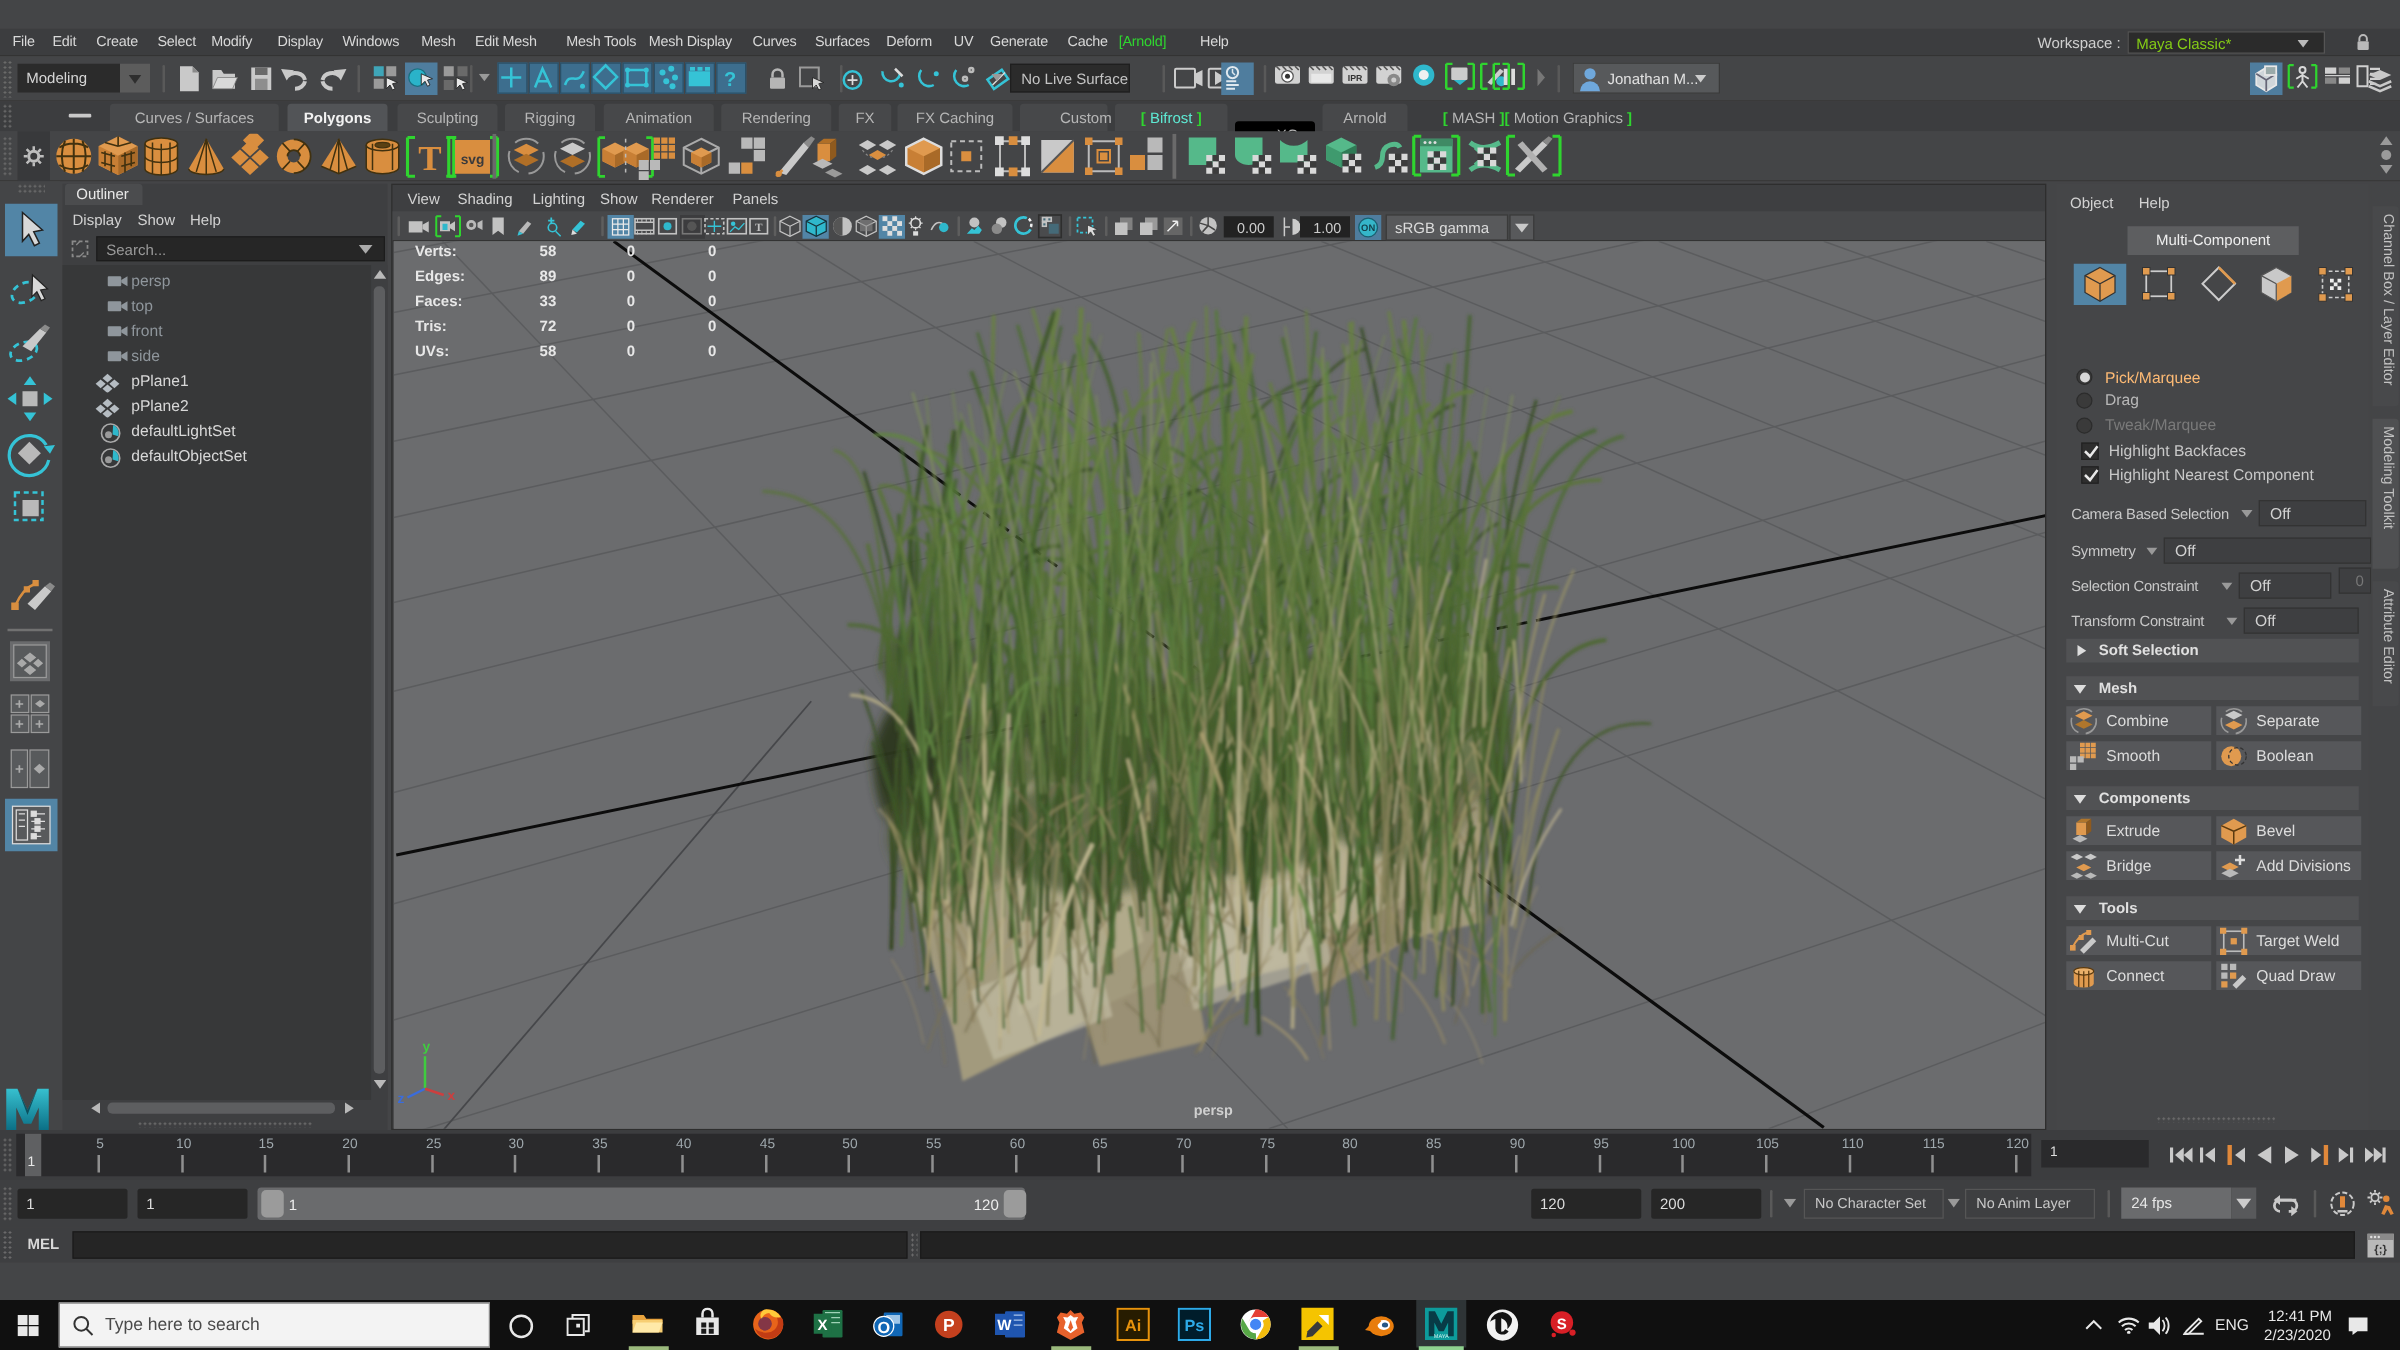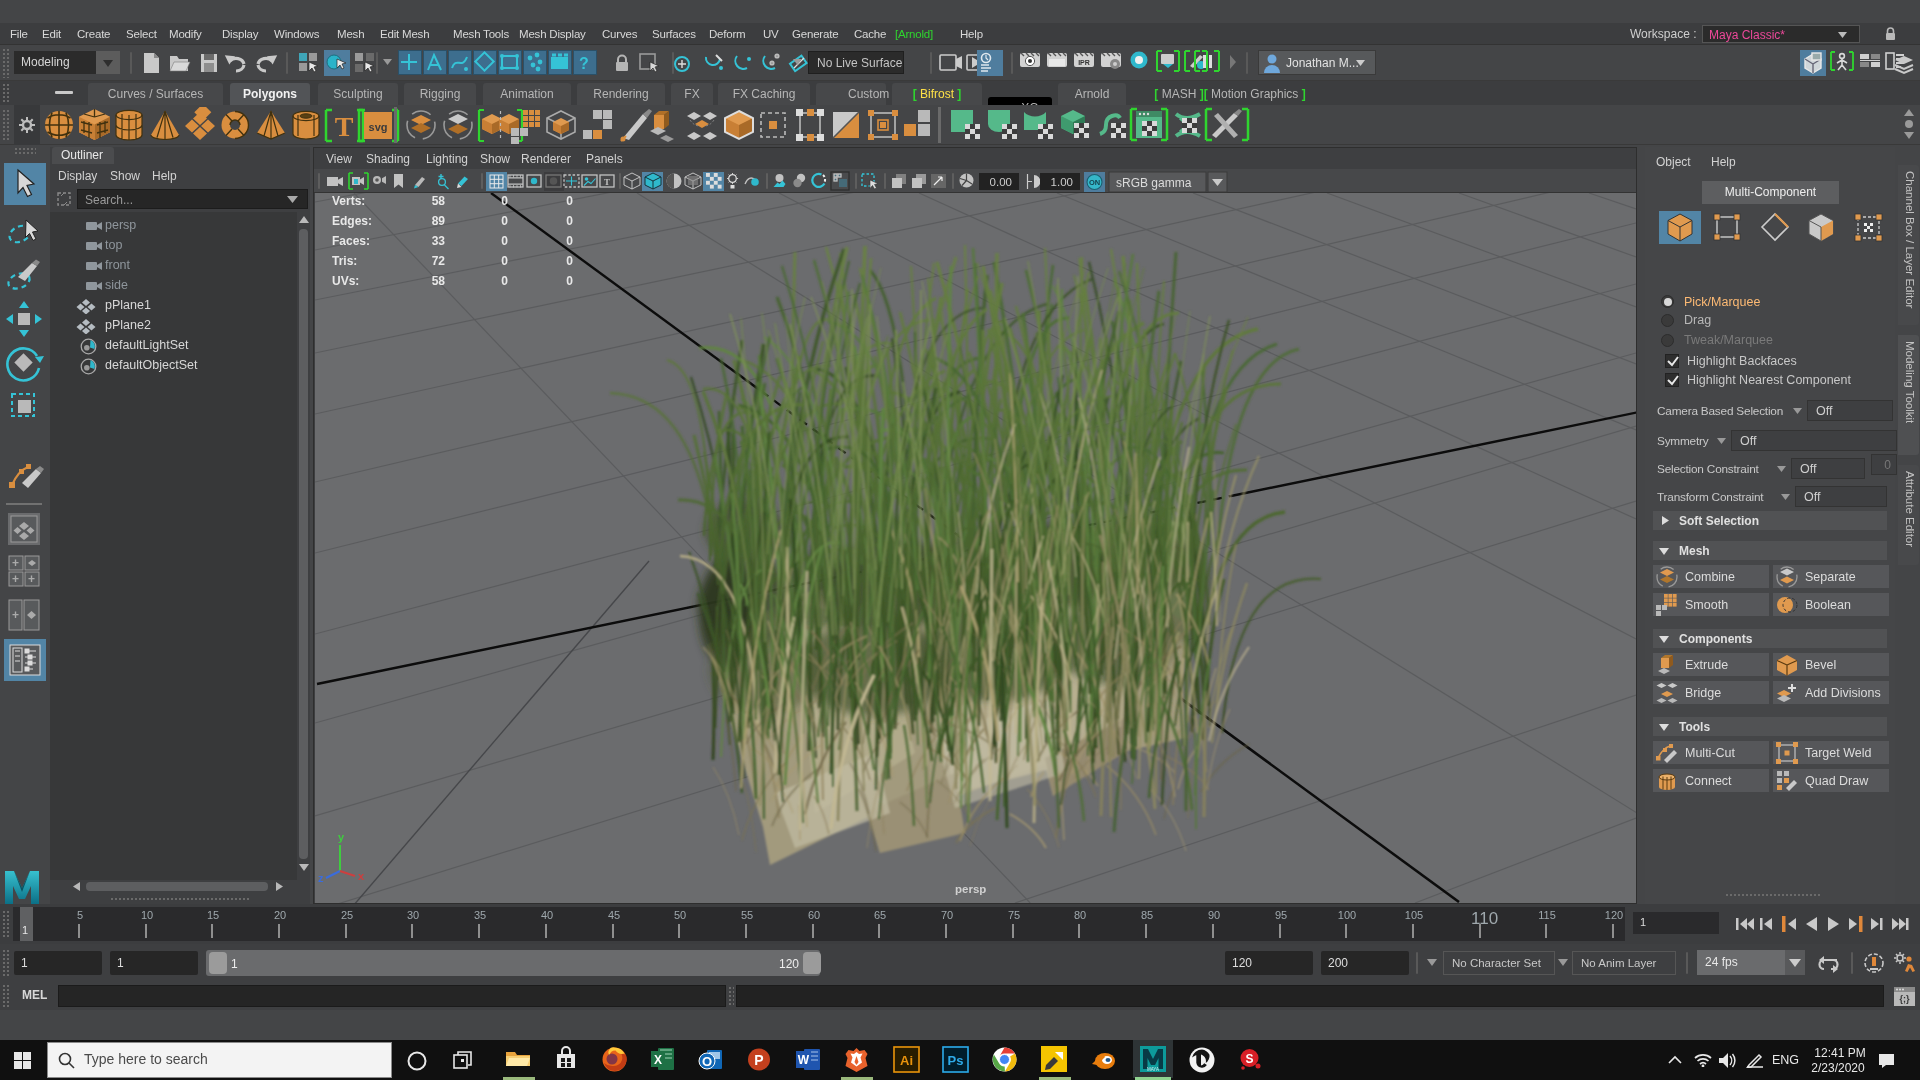--- a/index.html
+++ b/index.html
@@ -22,21 +22,21 @@
       <div class="m" style="left:602px;top:5px;">Curves</div>
       <div class="m" style="left:652px;top:5px;">Surfaces</div>
       <div class="m" style="left:709px;top:5px;">Deform</div>
       <div class="m" style="left:763px;top:5px;">UV</div>
       <div class="m" style="left:792px;top:5px;">Generate</div>
       <div class="m" style="left:854px;top:5px;">Cache</div>
       <div class="m" style="left:895px;top:5px;color:#2fd52f;">[Arnold]</div>
       <div class="m" style="left:960px;top:5px;">Help</div>
       <div class="abs t" style="left:1630px;top:4px;color:#cfcfcf">Workspace :</div>
       <div class="abs" style="left:1702px;top:2px;width:158px;height:18px;background:#2b2b2b;border:1px solid #555;">
-        <div class="t" style="margin:2px 16px 0 6px;color:#ec4899">Maya Classic*</div>
+        <div class="t" style="margin:2px 16px 0 6px;color:#84cc16">Maya Classic*</div>
       </div>
       <svg class="abs" style="left:1838px;top:9px" width="10" height="7">
         <path d="M0 0 h9 l-4.5 6 Z" fill="#bbb"></path>
       </svg>
       <svg class="abs" style="left:1884px;top:4px" width="13" height="15">
         <rect x="2" y="6" width="9" height="7" rx="1" fill="#b9b9b9"></rect>
         <path d="M3.5 6 V4 a3 3 0 0 1 6 0 V6" fill="none" stroke="#b9b9b9" stroke-width="1.6"></path>
       </svg>
     </div>
     <div class="abs" style="left:0;top:45px;width:1920px;height:36px;background:#444547;border-bottom:1px solid #3a3a3a;">
@@ -287,21 +287,21 @@
       <div class="abs" style="left:55px;top:10px;width:18px;height:3px;background:#c9c9c9;border-radius:1px;"></div>
       <div class="abs" style="left:88px;top:2px;width:135px;height:22px;background:#47484a;border-radius:3px 3px 0 0;text-align:center;"><span class="t" style="color:#b6b6b6;font-weight:normal;line-height:22px;">Curves / Surfaces</span></div>
       <div class="abs" style="left:230px;top:2px;width:80px;height:22px;background:#525457;border-radius:3px 3px 0 0;text-align:center;"><span class="t" style="color:#f2f2f2;font-weight:bold;line-height:22px;">Polygons</span></div>
       <div class="abs" style="left:318px;top:2px;width:80px;height:22px;background:#47484a;border-radius:3px 3px 0 0;text-align:center;"><span class="t" style="color:#b6b6b6;font-weight:normal;line-height:22px;">Sculpting</span></div>
       <div class="abs" style="left:404px;top:2px;width:72px;height:22px;background:#47484a;border-radius:3px 3px 0 0;text-align:center;"><span class="t" style="color:#b6b6b6;font-weight:normal;line-height:22px;">Rigging</span></div>
       <div class="abs" style="left:483px;top:2px;width:88px;height:22px;background:#47484a;border-radius:3px 3px 0 0;text-align:center;"><span class="t" style="color:#b6b6b6;font-weight:normal;line-height:22px;">Animation</span></div>
       <div class="abs" style="left:577px;top:2px;width:88px;height:22px;background:#47484a;border-radius:3px 3px 0 0;text-align:center;"><span class="t" style="color:#b6b6b6;font-weight:normal;line-height:22px;">Rendering</span></div>
       <div class="abs" style="left:671px;top:2px;width:42px;height:22px;background:#47484a;border-radius:3px 3px 0 0;text-align:center;"><span class="t" style="color:#b6b6b6;font-weight:normal;line-height:22px;">FX</span></div>
       <div class="abs" style="left:718px;top:2px;width:92px;height:22px;background:#47484a;border-radius:3px 3px 0 0;text-align:center;"><span class="t" style="color:#b6b6b6;font-weight:normal;line-height:22px;">FX Caching</span></div>
       <div class="abs" style="left:816px;top:2px;width:70px;height:22px;background:#47484a;border-radius:3px 3px 0 0;text-align:center;"><span class="t" style="color:#b6b6b6;font-weight:normal;line-height:22px;margin-left:32px;">Custom</span></div>
-      <div class="abs" style="left:892px;top:2px;width:90px;height:22px;background:#47484a;border-radius:3px 3px 0 0;text-align:center;"><span class="t" style="color:#2fd52f;font-weight:bold;">[ </span><span class="t" style="color:#fde047;line-height:22px;">Bifrost</span><span class="t" style="color:#2fd52f;font-weight:bold;"> ]</span></div>
+      <div class="abs" style="left:892px;top:2px;width:90px;height:22px;background:#47484a;border-radius:3px 3px 0 0;text-align:center;"><span class="t" style="color:#2fd52f;font-weight:bold;">[ </span><span class="t" style="color:#5eead4;line-height:22px;">Bifrost</span><span class="t" style="color:#2fd52f;font-weight:bold;"> ]</span></div>
       <div class="abs" style="left:988px;top:16px;width:64px;height:22px;background:#000000;border-radius:3px 3px 0 0;text-align:right;"><span class="t" style="color:#b6b6b6;line-height:22px;">XGen</span></div>
       <div class="abs" style="left:1058px;top:2px;width:68px;height:22px;background:#47484a;border-radius:3px 3px 0 0;text-align:center;"><span class="t" style="color:#b6b6b6;line-height:22px;">Arnold</span></div>
       <div class="abs" style="left:1132px;top:2px;width:196px;height:22px;border-radius:3px 3px 0 0;text-align:center;"><span class="t" style="color:#2fd52f;font-weight:bold;">[ </span><span class="t" style="color:#b6b6b6;line-height:22px;">MASH</span><span class="t" style="color:#2fd52f;font-weight:bold;"> ][ </span><span class="t" style="color:#b6b6b6;">Motion Graphics</span><span class="t" style="color:#2fd52f;font-weight:bold;"> ]</span></div>
     </div>
     <div class="abs" style="left:0;top:105px;width:1920px;height:40px;background:#444547;border-bottom:1px solid #393939;">
       <div class="abs" style="left:2px;top:4px;width:8px;height:32px;background-image:radial-gradient(#6a6a6a 34%,transparent 36%);background-size:4px 4px;"></div>
       <div class="abs" style="left:14px;top:0px;width:26px;height:40px;background:#38393b;"></div>
       <svg class="abs" style="left:18px;top:11px" width="18" height="18">
         <circle cx="9" cy="9" r="4" fill="none" stroke="#bdbdbd" stroke-width="2.4"></circle>
         <g stroke="#bdbdbd" stroke-width="2">
@@ -2250,21 +2250,21 @@
       <div class="abs" style="left:1137px;top:5px;width:20px;text-align:center;color:#9fa8ad;font-size:11px;">85</div>
       <div class="abs" style="left:1212px;top:20px;width:2px;height:14px;background:#8f8f8f;"></div>
       <div class="abs" style="left:1204px;top:5px;width:20px;text-align:center;color:#9fa8ad;font-size:11px;">90</div>
       <div class="abs" style="left:1279px;top:20px;width:2px;height:14px;background:#8f8f8f;"></div>
       <div class="abs" style="left:1271px;top:5px;width:20px;text-align:center;color:#9fa8ad;font-size:11px;">95</div>
       <div class="abs" style="left:1345px;top:20px;width:2px;height:14px;background:#8f8f8f;"></div>
       <div class="abs" style="left:1337px;top:5px;width:20px;text-align:center;color:#9fa8ad;font-size:11px;">100</div>
       <div class="abs" style="left:1412px;top:20px;width:2px;height:14px;background:#8f8f8f;"></div>
       <div class="abs" style="left:1404px;top:5px;width:20px;text-align:center;color:#9fa8ad;font-size:11px;">105</div>
       <div class="abs" style="left:1479px;top:20px;width:2px;height:14px;background:#8f8f8f;"></div>
-      <div class="abs" style="left:1471px;top:5px;width:20px;text-align:right;color:#9fa8ad;font-size:17px;">110</div>
+      <div class="abs" style="left:1471px;top:5px;width:20px;text-align:right;color:#9fa8ad;font-size:11px;">110</div>
       <div class="abs" style="left:1545px;top:20px;width:2px;height:14px;background:#8f8f8f;"></div>
       <div class="abs" style="left:1537px;top:5px;width:20px;text-align:center;color:#9fa8ad;font-size:11px;">115</div>
       <div class="abs" style="left:1612px;top:20px;width:2px;height:14px;background:#8f8f8f;"></div>
       <div class="abs" style="left:1604px;top:5px;width:20px;text-align:center;color:#9fa8ad;font-size:11px;">120</div>
       <div class="abs" style="left:1633px;top:8px;width:86px;height:22px;background:#2a2a2c;">
         <div style="margin:4px 0 0 7px;color:#ddd;font-size:11px;">1</div>
       </div>
       <svg class="abs" style="left:1734px;top:8px" width="180" height="24">
         <g fill="#c9c9c9">
           <rect x="2" y="6" width="2.5" height="12"></rect>

